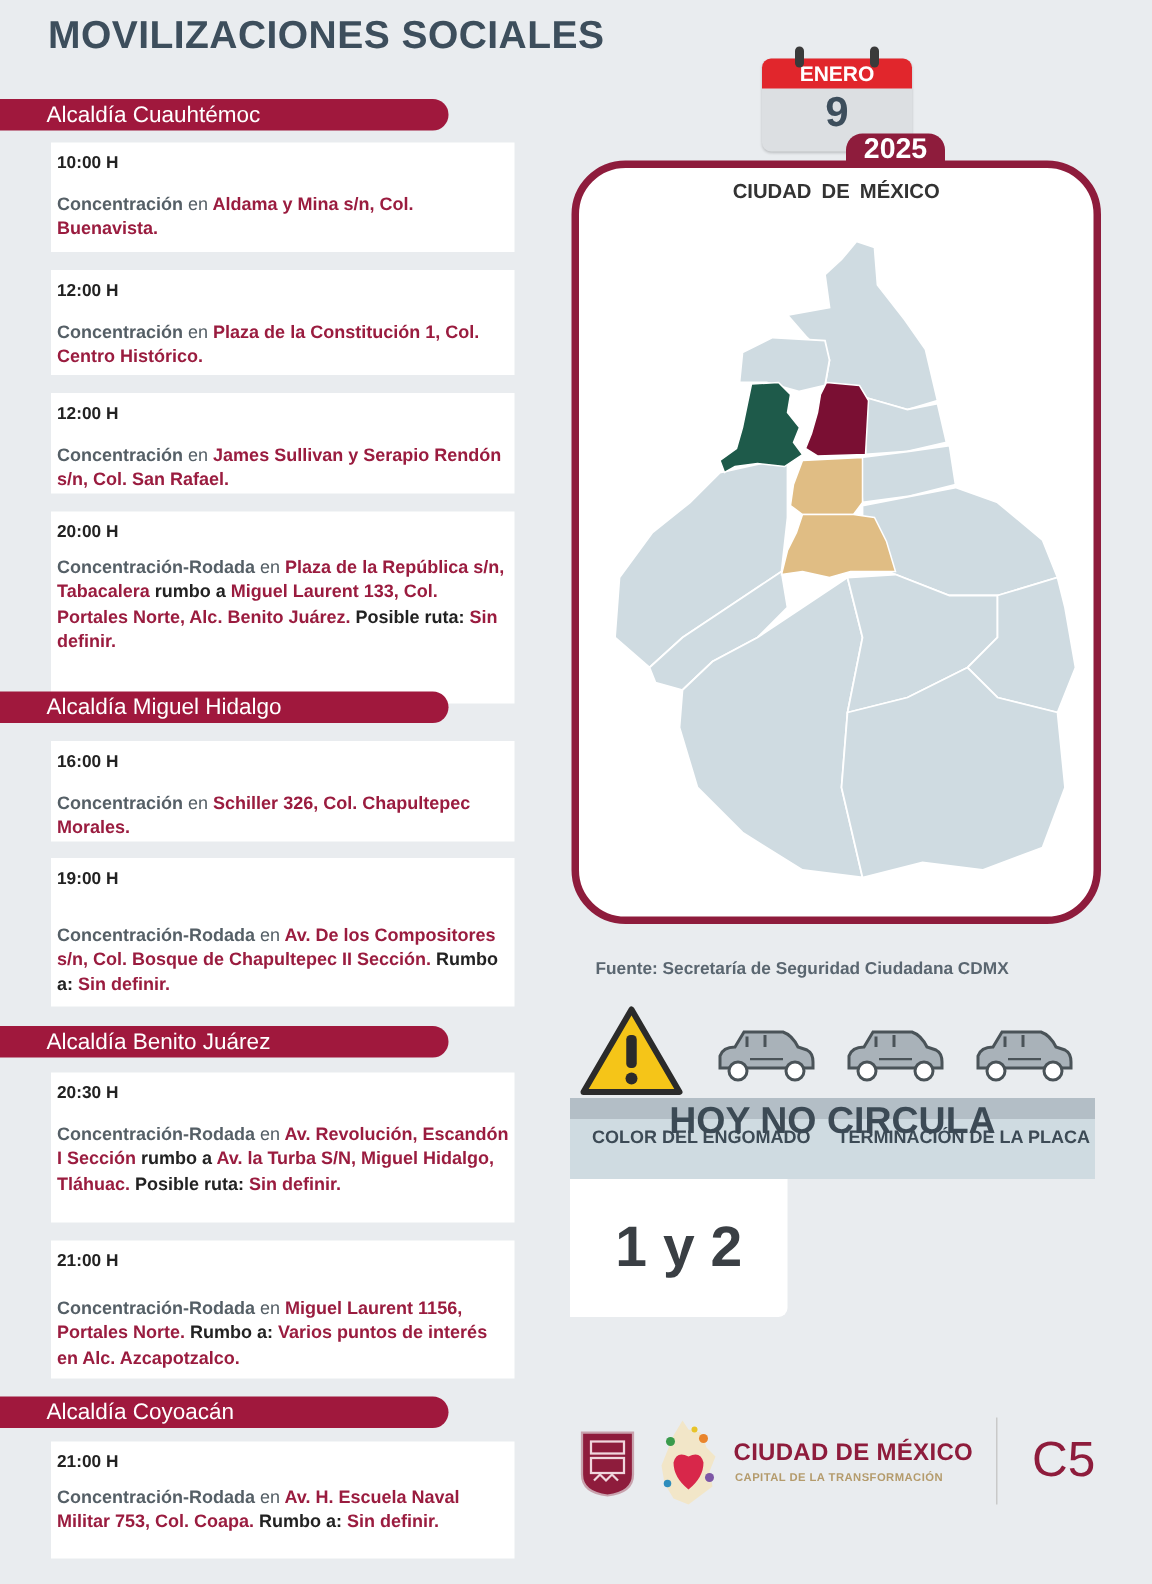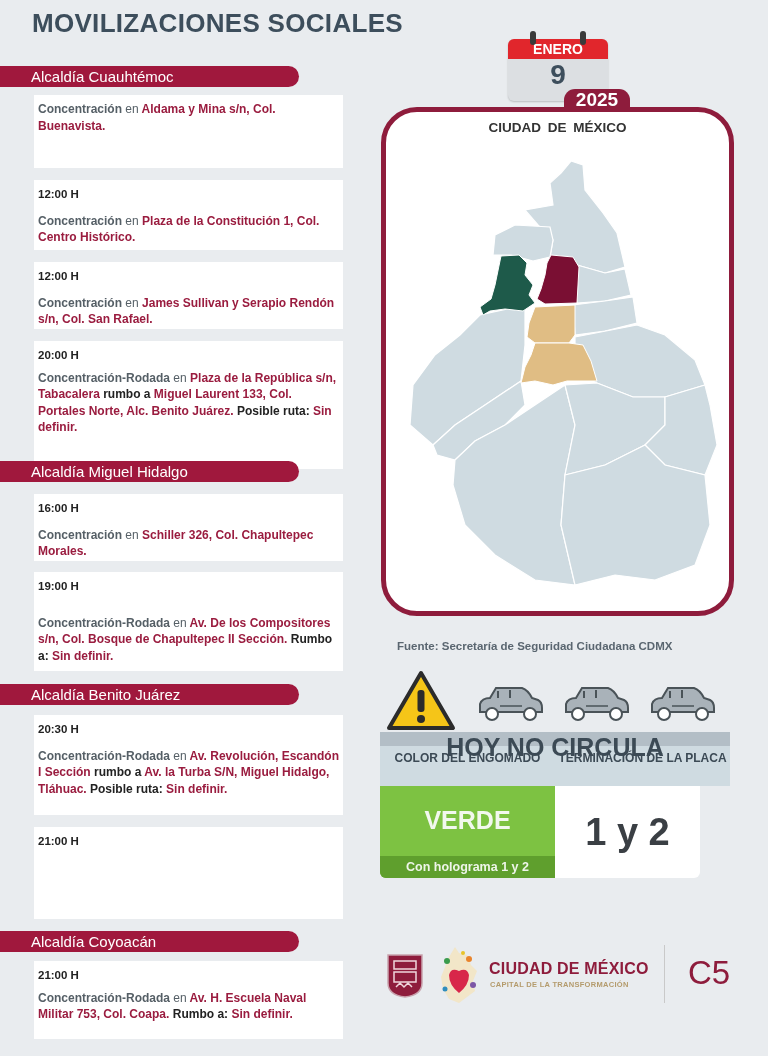--- a/index.html
+++ b/index.html
@@ -82,20 +82,21 @@
   <div class="cal-head">ENERO</div>
   <div class="cal-ring" style="left:22px"></div>
   <div class="cal-ring" style="left:72px"></div>
   <div class="cal-day">9</div>
   <div class="cal-year">2025</div>
 </div>
 
 <div class="section-bar" style="top:66px">Alcaldía Cuauhtémoc</div>
 
 <div class="card" style="top:95px;height:73px">
+  <div class="time">10:00 H</div>
   <div class="desc">
     <span>Concentración</span>
     <span class="en">en</span>
     <span class="hl">Aldama y Mina s/n, Col. Buenavista.</span>
   </div>
 </div>
 
 <div class="card" style="top:180px;height:70px">
   <div class="time">12:00 H</div>
   <div class="desc">
@@ -159,20 +160,27 @@
     <span class="hl">Av. Revolución, Escandón I Sección</span>
     <span class="dk">rumbo a</span>
     <span class="hl">Av. la Turba S/N, Miguel Hidalgo, Tláhuac.</span>
     <span class="dk">Posible ruta:</span>
     <span class="hl">Sin definir.</span>
   </div>
 </div>
 
 <div class="card" style="top:827px;height:92px">
   <div class="time" style="margin-bottom:14px">21:00 H</div>
+  <div class="desc">
+    <span>Concentración-Rodada</span>
+    <span class="en">en</span>
+    <span class="hl">Miguel Laurent 1156, Portales Norte.</span>
+    <span class="dk">Rumbo a:</span>
+    <span class="hl">Varios puntos de interés en Alc. Azcapotzalco.</span>
+  </div>
 </div>
 
 <div class="section-bar" style="top:931px">Alcaldía Coyoacán</div>
 
 <div class="card" style="top:961px;height:78px">
   <div class="time" style="margin-bottom:6px">21:00 H</div>
   <div class="desc">
     <span>Concentración-Rodada</span>
     <span class="en">en</span>
     <span class="hl">Av. H. Escuela Naval Militar 753, Col. Coapa.</span>
@@ -245,24 +253,20 @@
   <circle cx="54" cy="30" r="6" fill="#ffffff" stroke="#4a5358" stroke-width="2"></circle>
 </svg>
 
 <div class="hnc">
   <div class="hnc-head">HOY NO CIRCULA</div>
   <div class="hnc-sub">
     <div class="c1">COLOR DEL ENGOMADO</div>
     <div class="c2">TERMINACIÓN DE LA PLACA</div>
   </div>
   <div class="hnc-body">
-    <div class="hnc-green">
-      <div class="verde">VERDE</div>
-      <div class="holo">Con holograma 1 y 2</div>
-    </div>
     <div class="hnc-plate">1 y 2</div>
   </div>
 </div>
 
 <svg class="logo-shield" width="38" height="46" viewBox="0 0 38 46">
   <path d="M2 2 L36 2 L36 30 Q36 42 19 44 Q2 42 2 30 Z" fill="#8e1c3c" stroke="#c8a2ad" stroke-width="1.5"></path>
   <rect x="8" y="8" width="22" height="8" fill="none" stroke="#f0d6dd" stroke-width="1.5"></rect>
   <rect x="8" y="19" width="22" height="10" fill="none" stroke="#f0d6dd" stroke-width="1.5"></rect>
   <path d="M10 34 L14 30 L18 34 L22 30 L26 34" fill="none" stroke="#f0d6dd" stroke-width="1.5"></path>
 </svg>

